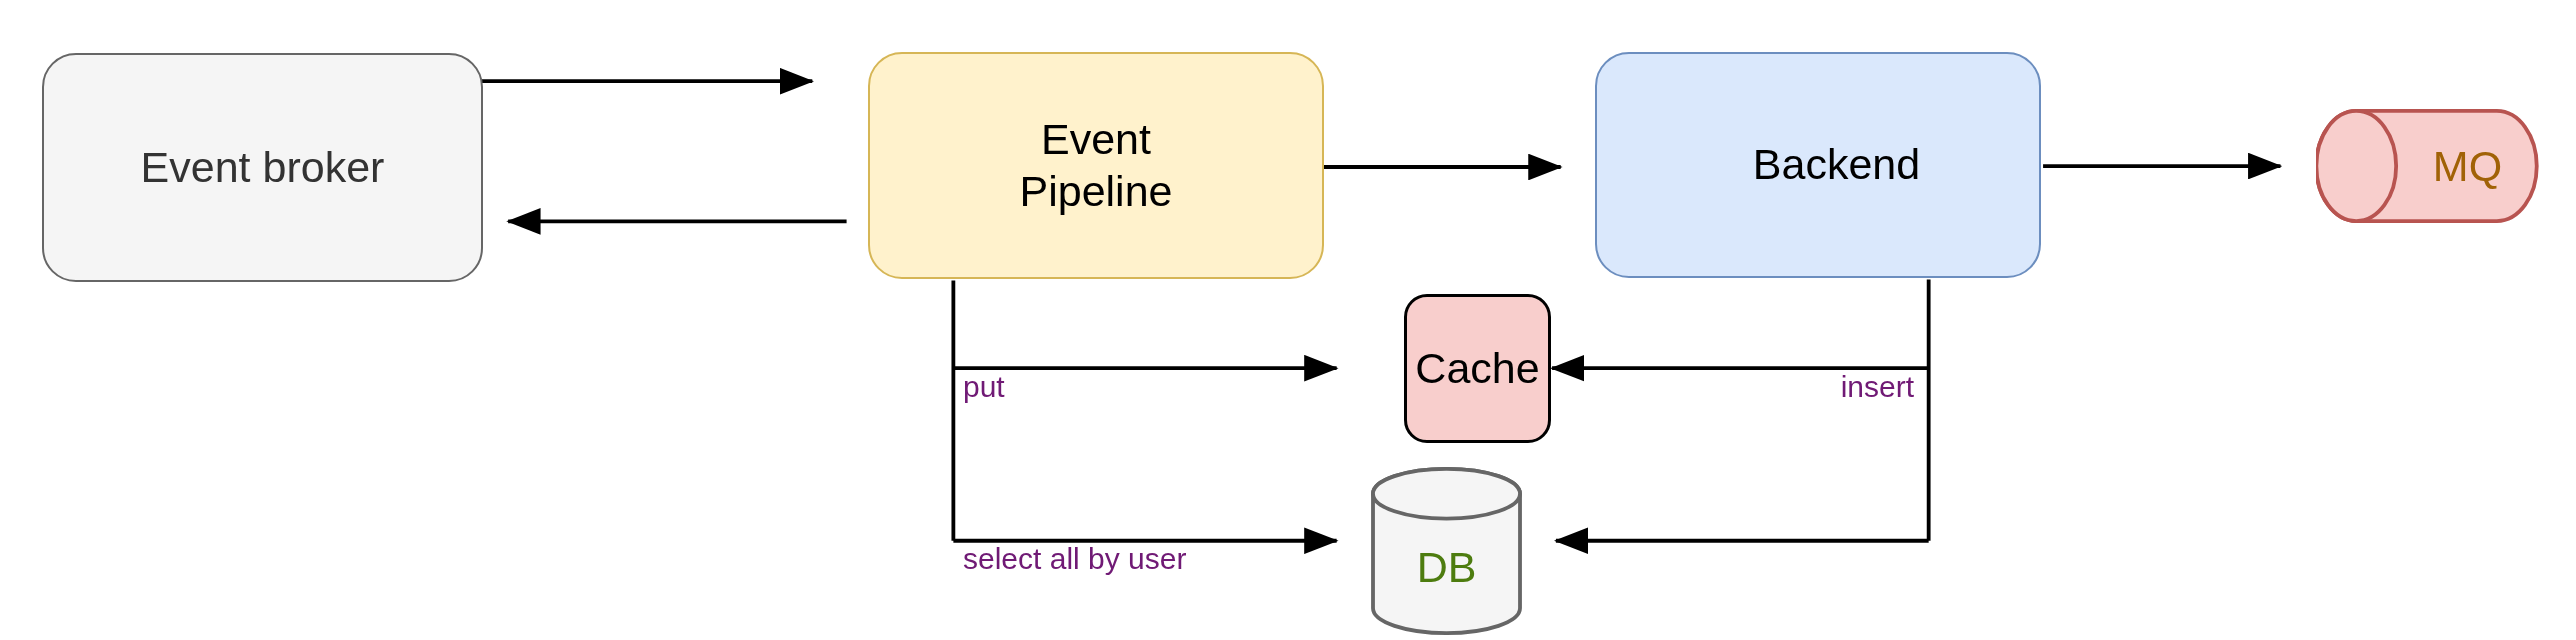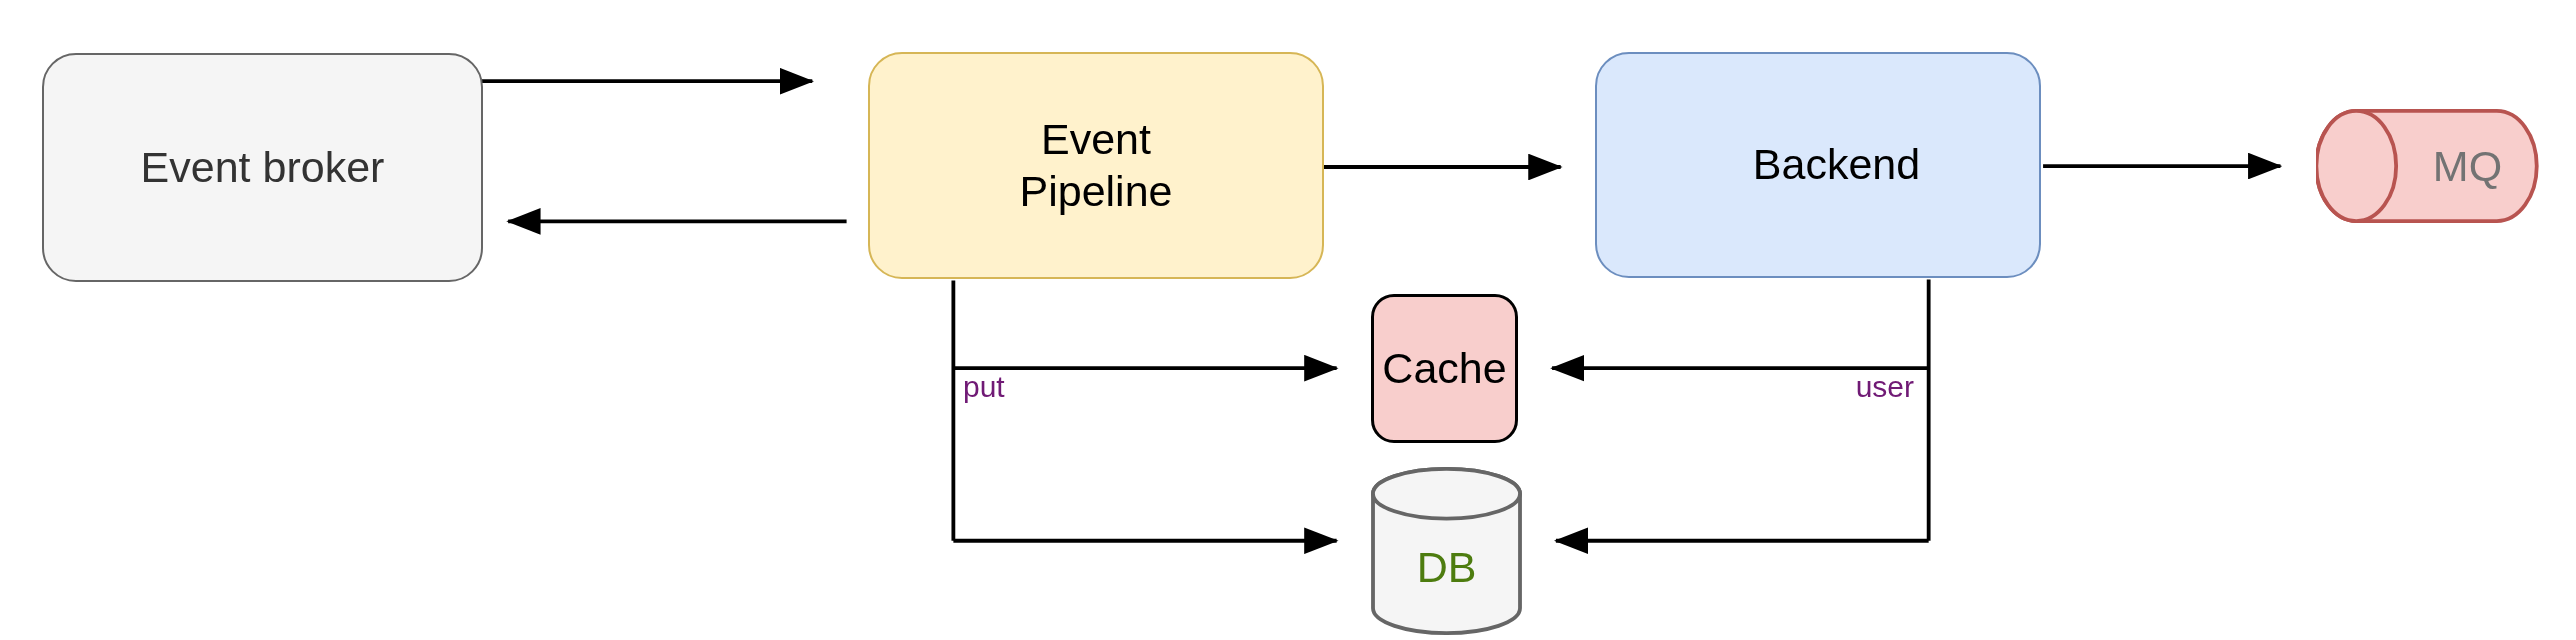--- a/index.html
+++ b/index.html
@@ -29,29 +29,29 @@
     text-align: center;
     box-sizing: border-box;
     font-size: 43px;
     line-height: 1.2;
     color: #000000;
   }
   .node-rounded { border-radius: 34px; border: 2.9px solid; }
   .node-gray  { background: #f5f5f5; border-color: #666666; color: #333333; }
   .node-yellow{ background: #fff2cc; border-color: #d6b656; }
   .node-blue  { background: #dae8fc; border-color: #6c8ebf; padding-left: 37px; }
-  .node-red   { background: #f8cecc; border-color: #b85450; border-radius: 23px; border: 3.8px solid; }
+  .node-red   { background: #f8cecc; border-color: #b85450; border-radius: 23px; border: 3.8px solid; margin-left: 33px; }
   .cyl-svg { position: absolute; }
   .cyl-label {
     position: absolute;
     display: flex;
     align-items: center;
     justify-content: center;
     font-size: 43px;
-    color: #737373;
+    color: #a16207;
   }
   .edge-label {
     position: absolute;
     font-size: 30px;
     line-height: 48px;
     color: #701a75;
     white-space: nowrap;
     margin-top: 48px;
   }
 </style>
@@ -118,18 +118,19 @@
   <svg class="cyl-svg" style="left:1371px; top:467px;" width="151" height="168" viewBox="0 0 158 176" xmlns="http://www.w3.org/2000/svg">
     <path d="M 2,28 L 2,148 A 77 26 0 0 0 156,148 L 156,28 A 77 26 0 0 0 2,28 Z" fill="#f5f5f5" stroke="#666666" stroke-width="4"></path>
     <ellipse cx="79" cy="28" rx="77" ry="26" fill="#f5f5f5" stroke="#666666" stroke-width="4"></ellipse>
   </svg>
   <div class="cyl-label" style="left:1371px; top:505px; width:151px; height:124px; color:#4d7c0f;">
     <span>DB</span>
   </div>
 
   <div class="edge-label" style="left:963px; top:315px;">put</div>
 
-  <div class="edge-label" style="right:662px; top:315px;">user</div>
+  <div class="edge-label" style="right:662px; top:315px;">insert</div>
 
+  <div class="edge-label" style="left:963px; top:487px;">select all by user</div>
 
 
 </div>
 
 
 </body></html>

